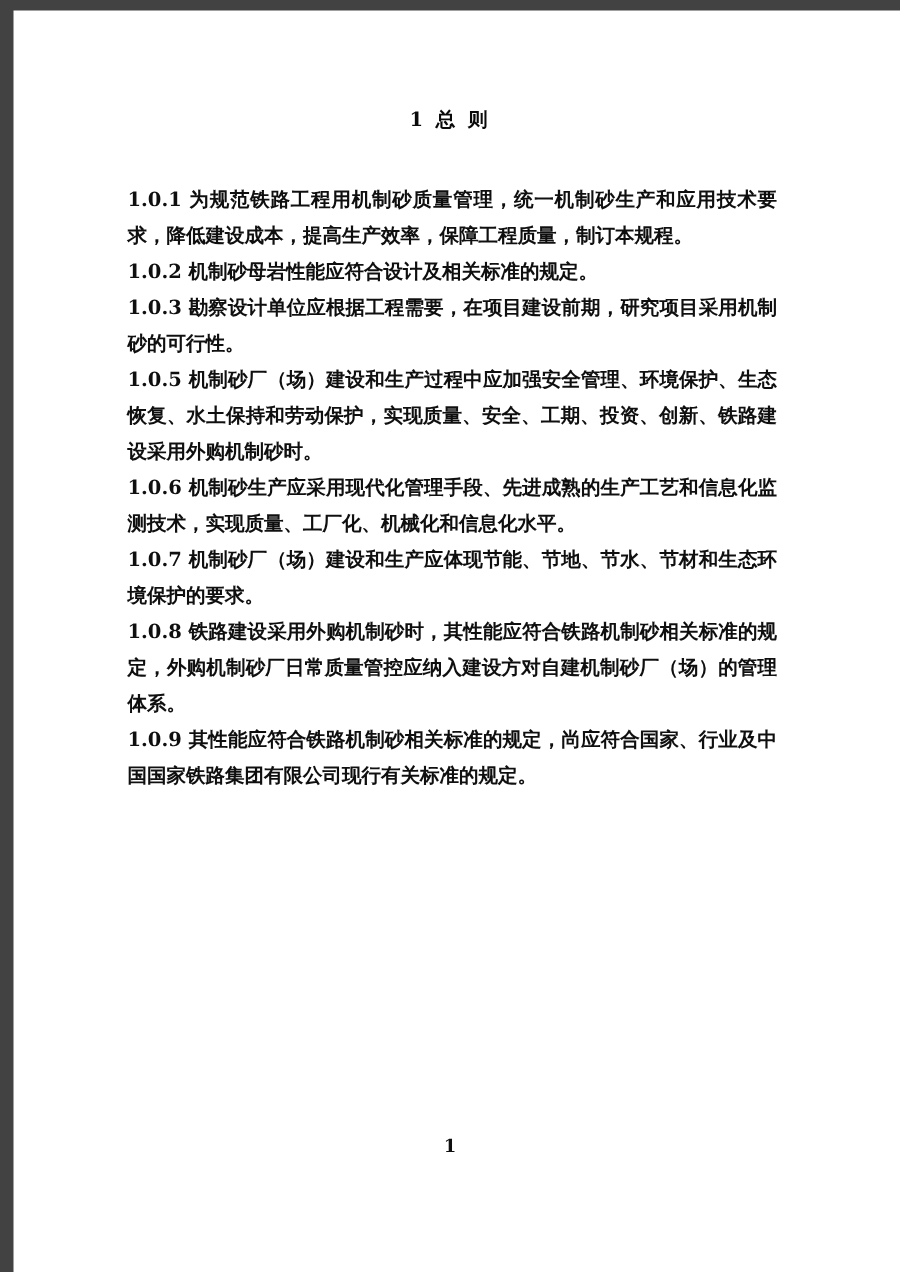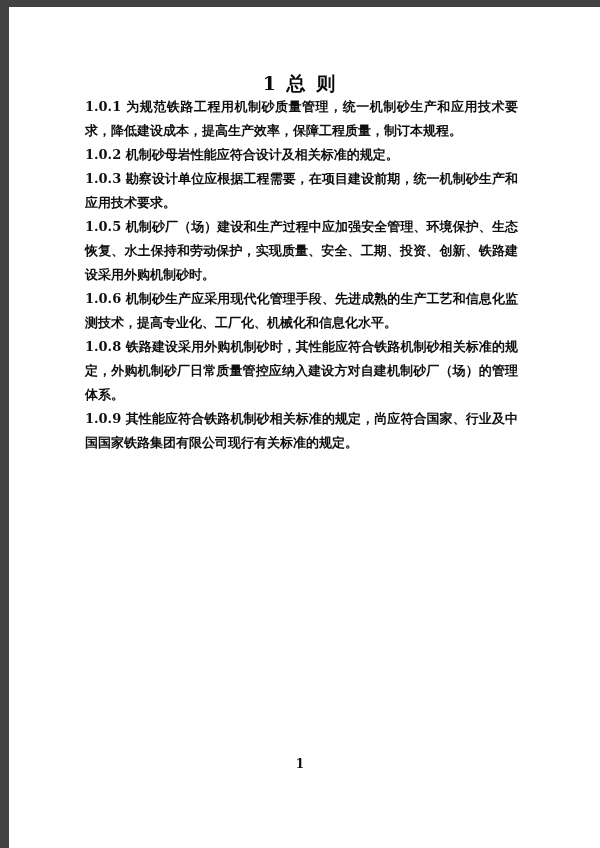--- a/index.html
+++ b/index.html
@@ -28,29 +28,29 @@
     width: 600px; height: 7px;
     background: #424242;
   }
   .doc-title {
     position: absolute;
     top: 71px;
     left: 0;
     width: 600px;
     margin: 0;
     text-align: center;
-    font-size: 19px;
+    font-size: 13px;
     font-weight: 700;
     letter-spacing: 2px;
     color: #0a0a0a;
   }
   .content {
     position: absolute;
     left: 85px;
-    top: 95px;
+    top: 122px;
     width: 433px;
   }
   .content p.body-para {
     margin: 0;
     font-size: 13px;
     line-height: 24px;
     font-weight: 600;
     text-align: justify;
     text-justify: inter-ideograph;
     color: #0f0f0f;
@@ -72,21 +72,22 @@
 
 <div class="page">
   <div class="edge-left"></div>
   <div class="edge-top"></div>
 
   <h1 class="doc-title">1 总 则</h1>
 
   <div class="content">
       <p class="body-para">1.0.1 为规范铁路工程用机制砂质量管理，统一机制砂生产和应用技术要求，降低建设成本，提高生产效率，保障工程质量，制订本规程。</p>
       <p class="body-para">1.0.2 机制砂母岩性能应符合设计及相关标准的规定。</p>
-      <p class="body-para">1.0.3 勘察设计单位应根据工程需要，在项目建设前期，统一机制砂生产和应用技术要求。</p>
+      <p class="body-para">1.0.3 勘察设计单位应根据工程需要，在项目建设前期，研究项目采用机制砂的可行性。</p>
       <p class="body-para">1.0.5 机制砂厂（场）建设和生产过程中应加强安全管理、环境保护、生态恢复、水土保持和劳动保护，实现质量、安全、工期、投资、创新、铁路建设采用外购机制砂时。</p>
-      <p class="body-para">1.0.6 机制砂生产应采用现代化管理手段、先进成熟的生产工艺和信息化监测技术，提高专业化、工厂化、机械化和信息化水平。</p>
+      <p class="body-para">1.0.6 机制砂生产应采用现代化管理手段、先进成熟的生产工艺和信息化监测技术，实现质量、工厂化、机械化和信息化水平。</p>
+      <p class="body-para">1.0.7 机制砂厂（场）建设和生产应体现节能、节地、节水、节材和生态环境保护的要求。</p>
       <p class="body-para">1.0.8 铁路建设采用外购机制砂时，其性能应符合铁路机制砂相关标准的规定，外购机制砂厂日常质量管控应纳入建设方对自建机制砂厂（场）的管理体系。</p>
       <p class="body-para">1.0.9 其性能应符合铁路机制砂相关标准的规定，尚应符合国家、行业及中国国家铁路集团有限公司现行有关标准的规定。</p>
     </div>
 
   <div class="page-num">1</div>
 </div>
 
 </body></html>

